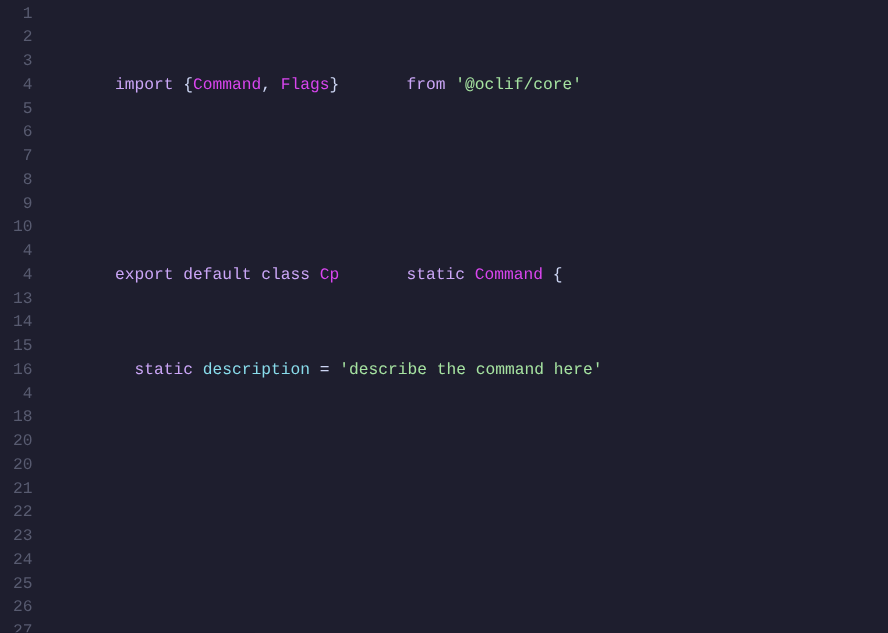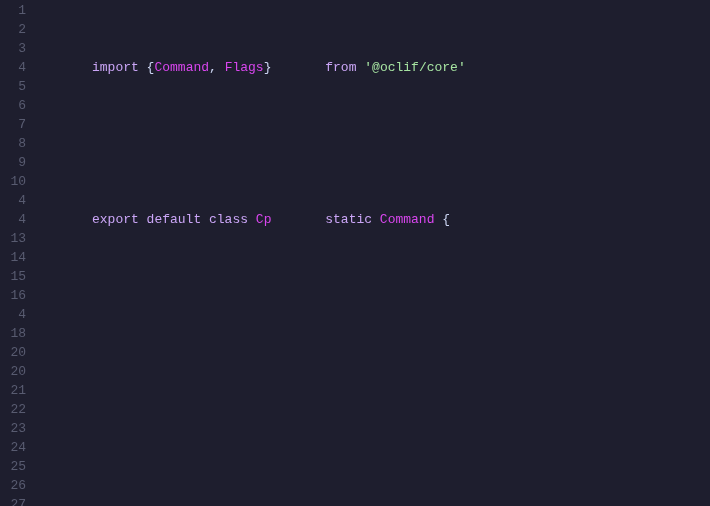--- a/index.html
+++ b/index.html
@@ -110,20 +110,21 @@
 
     </div>
     <div class="code-content">
       
       <span class="code-line"><span class="kw">import </span><span class="punct">{</span><span class="cls">Command</span><span class="punct">, </span><span class="cls">Flags</span><span class="punct">} </span><span class="kw">from </span><span class="str">'@oclif/core'</span></span>
       
       <span class="code-line"></span>
       
       <span class="code-line"><span class="kw">export default class </span><span class="cls">Cp </span><span class="kw">static </span><span class="cls">Command </span><span class="punct">{</span></span>
       
+      <span class="code-line">  <span class="kw">static </span><span class="prop">description </span><span class="op">= </span><span class="str">'describe the command here'</span></span>
       
       <span class="code-line"></span>
       
       
       
       
       
       
       
       

